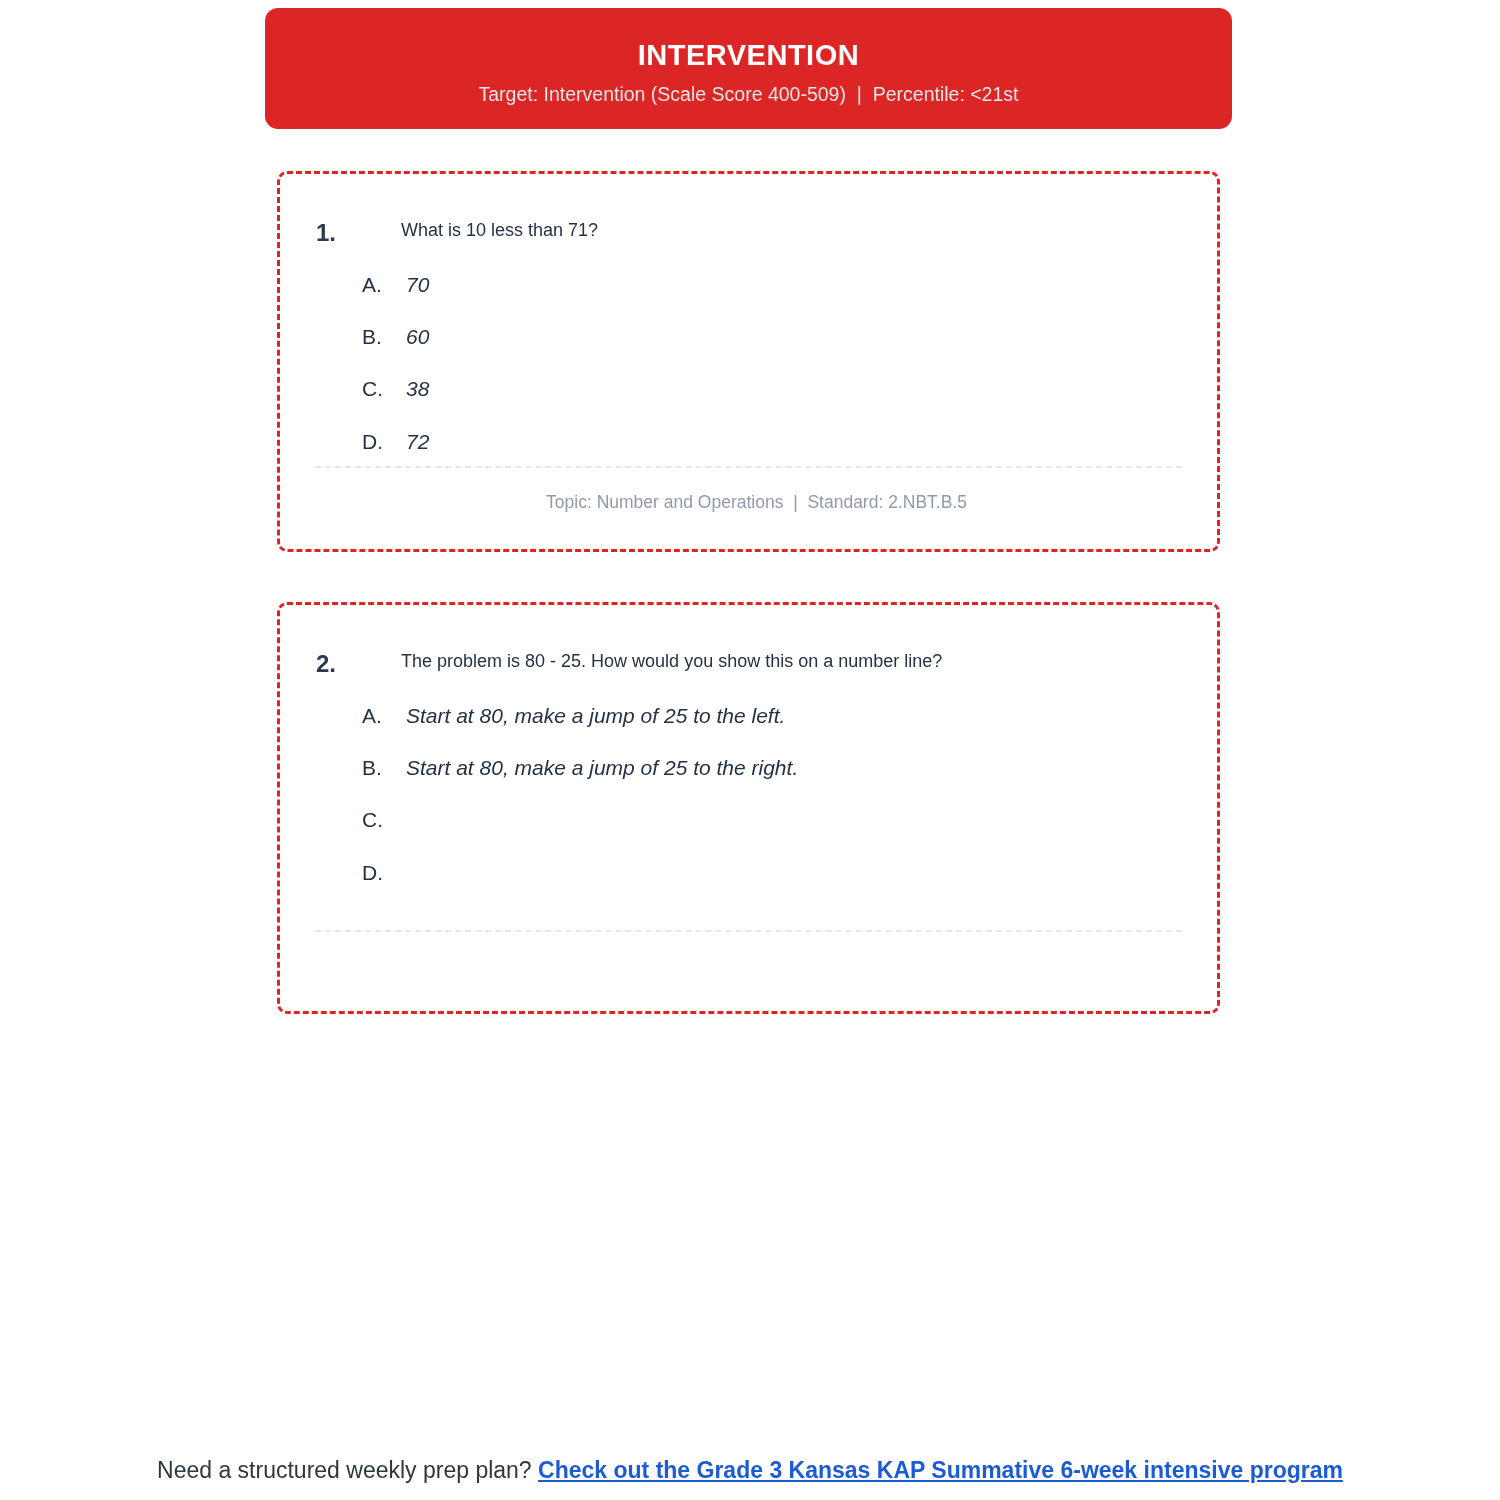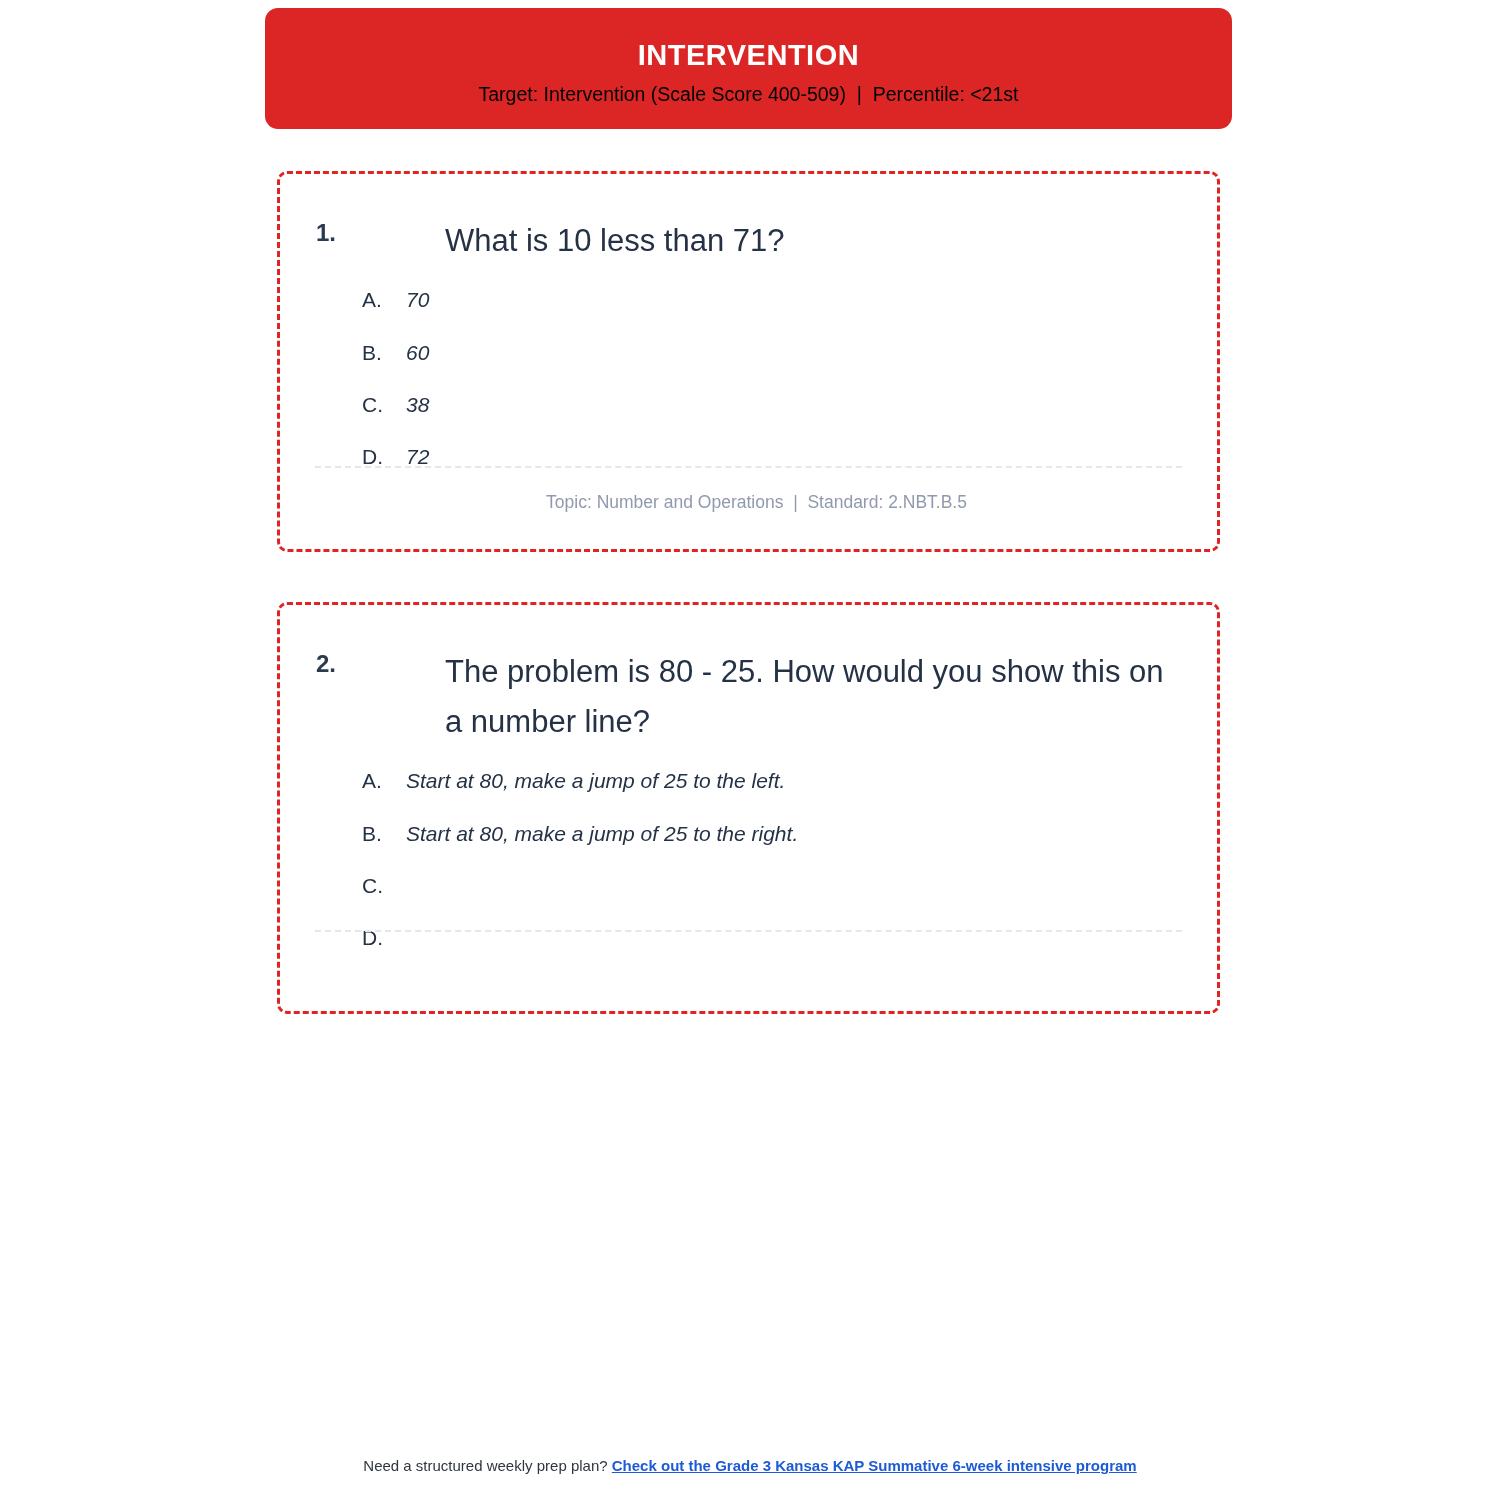--- a/index.html
+++ b/index.html
@@ -41,21 +41,21 @@
   .banner-title {
     color: #ffffff;
     font-size: 29px;
     font-weight: bold;
     letter-spacing: 0.5px;
     line-height: 1.2;
     margin: 0 0 10px 0;
     text-align: center;
   }
   .banner-sub {
-    color: #000000;
+    color: #e5e5e5;
     font-size: 19.5px;
     font-weight: normal;
     line-height: 1.2;
     margin: 0;
     text-align: center;
     white-space: pre;
   }
 
   
   .q-card {
@@ -84,25 +84,24 @@
   .q-num {
     width: 85px;
     flex: 0 0 85px;
     font-size: 24px;
     font-weight: bold;
     color: #2b3a4e;
     line-height: 1.45;
   }
   .q-stem {
     flex: 1 1 auto;
-    font-size: 31px;
+    font-size: 18px;
     color: #253246;
     line-height: 1.62;
     max-width: 742px;
-    margin-left: 44px;
   }
 
   .options {
     margin-top: 20px;
     padding-left: 46px;
   }
   .option {
     display: flex;
     align-items: flex-start;
     margin-bottom: 24px;
@@ -144,21 +143,21 @@
   #meta-1 { top: 318px; }
   #meta-2 { top: 351px; }
 
   
   .footer {
     position: absolute;
     left: 0;
     right: 0;
     top: 1456px;
     text-align: center;
-    font-size: 15px;
+    font-size: 23px;
     color: #2f3640;
     line-height: 1.3;
   }
   .footer-link {
     color: #1d5bd6;
     font-weight: bold;
     text-decoration: underline;
     cursor: pointer;
   }
 </style>

